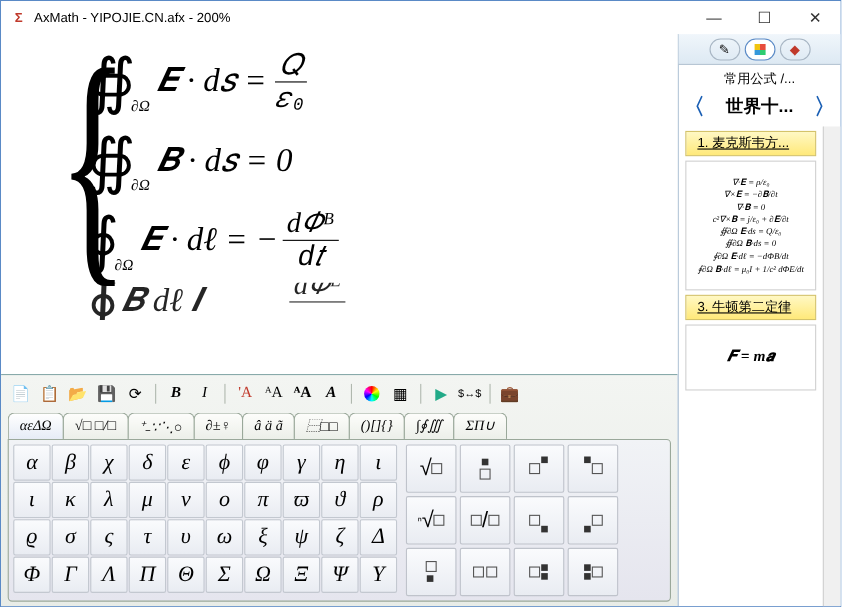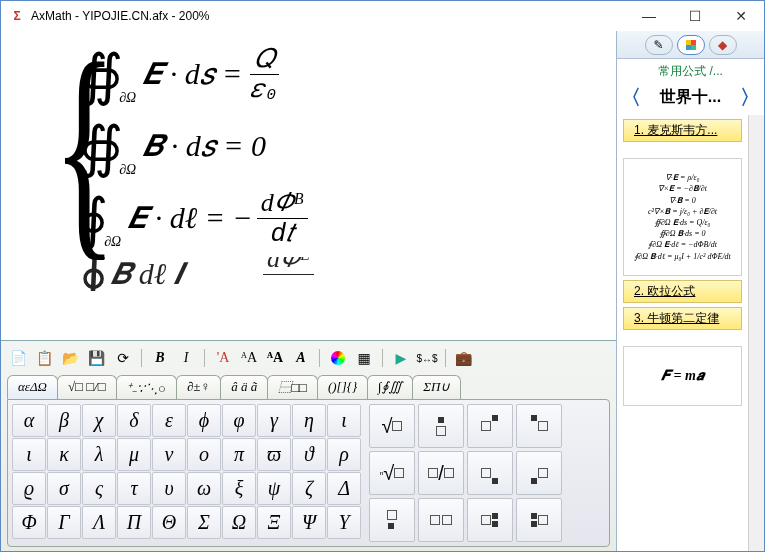--- a/index.html
+++ b/index.html
@@ -32,27 +32,27 @@
 .tab.active { background: linear-gradient(#ffffff, #e6ecf6); position: relative; z-index: 2;}
 .palettewrap { display: flex; gap: 8px; border: 1px solid #9aa89a; border-radius: 0 4px 4px 4px; padding: 4px; background: linear-gradient(#f1f3f6, #e5e5ee);}
 .greekgrid { display: grid; grid-template-columns: repeat(10, 34px); grid-auto-rows: 33px; gap: 1px;}
 .gbtn { border: 1px solid #c3c8d0; background: linear-gradient(#fafbfd,#e9ecf2); display: flex; align-items: center; justify-content: center; font-family: "Cambria Math", serif; font-size: 20px; font-style: italic; border-radius: 2px;}
 .tplgrid { display: grid; grid-template-columns: repeat(4, 46px); grid-auto-rows: 44px; gap: 3px;}
 .tplbtn { border: 1px solid #bfc3cb; background: linear-gradient(#fafbfd,#e9ecf2); display: flex; align-items: center; justify-content: center; font-size: 20px; border-radius: 2px;}
 .sidepanel { width: 148px; border-left: 1px solid #9fb6cc; background: #fff; display: flex; flex-direction: column;}
 .sidetabs { height: 28px; display: flex; justify-content: center; align-items: center; gap: 4px; padding: 4px; background: linear-gradient(#f0f6fb,#dde9f3); border-bottom: 1px solid #b0c0d0;}
 .sidetab { width: 28px; height: 20px; border: 1px solid #a8b6c4; border-radius: 10px; display:flex; align-items:center; justify-content:center; font-size:12px;}
 .sidetab.active { background: #fff; border-color: #5a8ac6;}
-.sidebc { padding: 4px 6px; font-size: 12px; color: #15803d; text-align: center;}
+.sidebc { padding: 4px 6px; font-size: 12px; color: #000000; text-align: center;}
 .sidenav { display: flex; align-items: center; justify-content: space-between; padding: 0 2px 4px 2px;}
 .sidenav .arrow { color: #1a5fb4; font-size: 20px; font-weight: bold; padding: 0 2px;}
 .sidenav .navtitle { font-size: 16px; font-weight: bold; flex:1; text-align:center; overflow:hidden; text-overflow:ellipsis; white-space:nowrap;}
 .sidelist { flex:1; overflow: hidden; padding: 0 6px;}
 .sidehdr { background: linear-gradient(#fff8c4,#ffe97a); border: 1px solid #d4c36a; font-size: 12px; padding: 2px 10px; margin-top: 4px; text-decoration: underline;}
-.sidepreview { border: 1px solid #d0d0d0; margin-top: 16px; padding: 4px; font-family: "Cambria Math", serif; font-size: 9px; text-align: center; min-height: 60px; display:flex; flex-direction:column; align-items:center; justify-content:center; line-height:1.4;}
+.sidepreview { border: 1px solid #d0d0d0; margin-top: 4px; padding: 4px; font-family: "Cambria Math", serif; font-size: 9px; text-align: center; min-height: 60px; display:flex; flex-direction:column; align-items:center; justify-content:center; line-height:1.4;}
 .sidepreview.tall { min-height: 118px; font-size: 8px;}
 .scrollbar { width: 16px; background: #f0f0f0; border-left: 1px solid #d0d0d0;}
 .mini { font-size: 10px;}
 .sq { display:inline-block; width:10px; height:10px; border:1px solid #555; vertical-align:middle;}
 .sqf { display:inline-block; width:6px; height:6px; background:#333; vertical-align: top; margin:1px;}
 </style>
 </head>
 <body>
 
 <div class="window">
@@ -260,21 +260,20 @@
             <div class="sidepreview tall">
               <div style="font-style: italic;">∇·𝐄 = ρ/ε₀</div>
               <div style="font-style: italic;">∇×𝐄 = −∂𝐁/∂t</div>
               <div style="font-style: italic;">∇·𝐁 = 0</div>
               <div style="font-style: italic;">c²∇×𝐁 = j/ε₀ + ∂𝐄/∂t</div>
               <div style="font-style: italic;">∯∂Ω 𝐄·ds = Q/ε₀</div>
               <div style="font-style: italic;">∯∂Ω 𝐁·ds = 0</div>
               <div style="font-style: italic;">∮∂Ω 𝐄·dℓ = −dΦB/dt</div>
               <div style="font-style: italic;">∮∂Ω 𝐁·dℓ = μ₀I + 1/c² dΦE/dt</div>
             </div>
-            <div class="sidehdr">2. 欧拉公式</div>
             <div class="sidehdr">3. 牛顿第二定律</div>
             <div class="sidepreview">
               <div style="font-style: italic; font-size: 14px; font-weight: bold;">𝑭 = m𝒂</div>
             </div>
           </div>
         <div class="scrollbar"></div>
       </div>
     </div>
   </div>
 </div>

